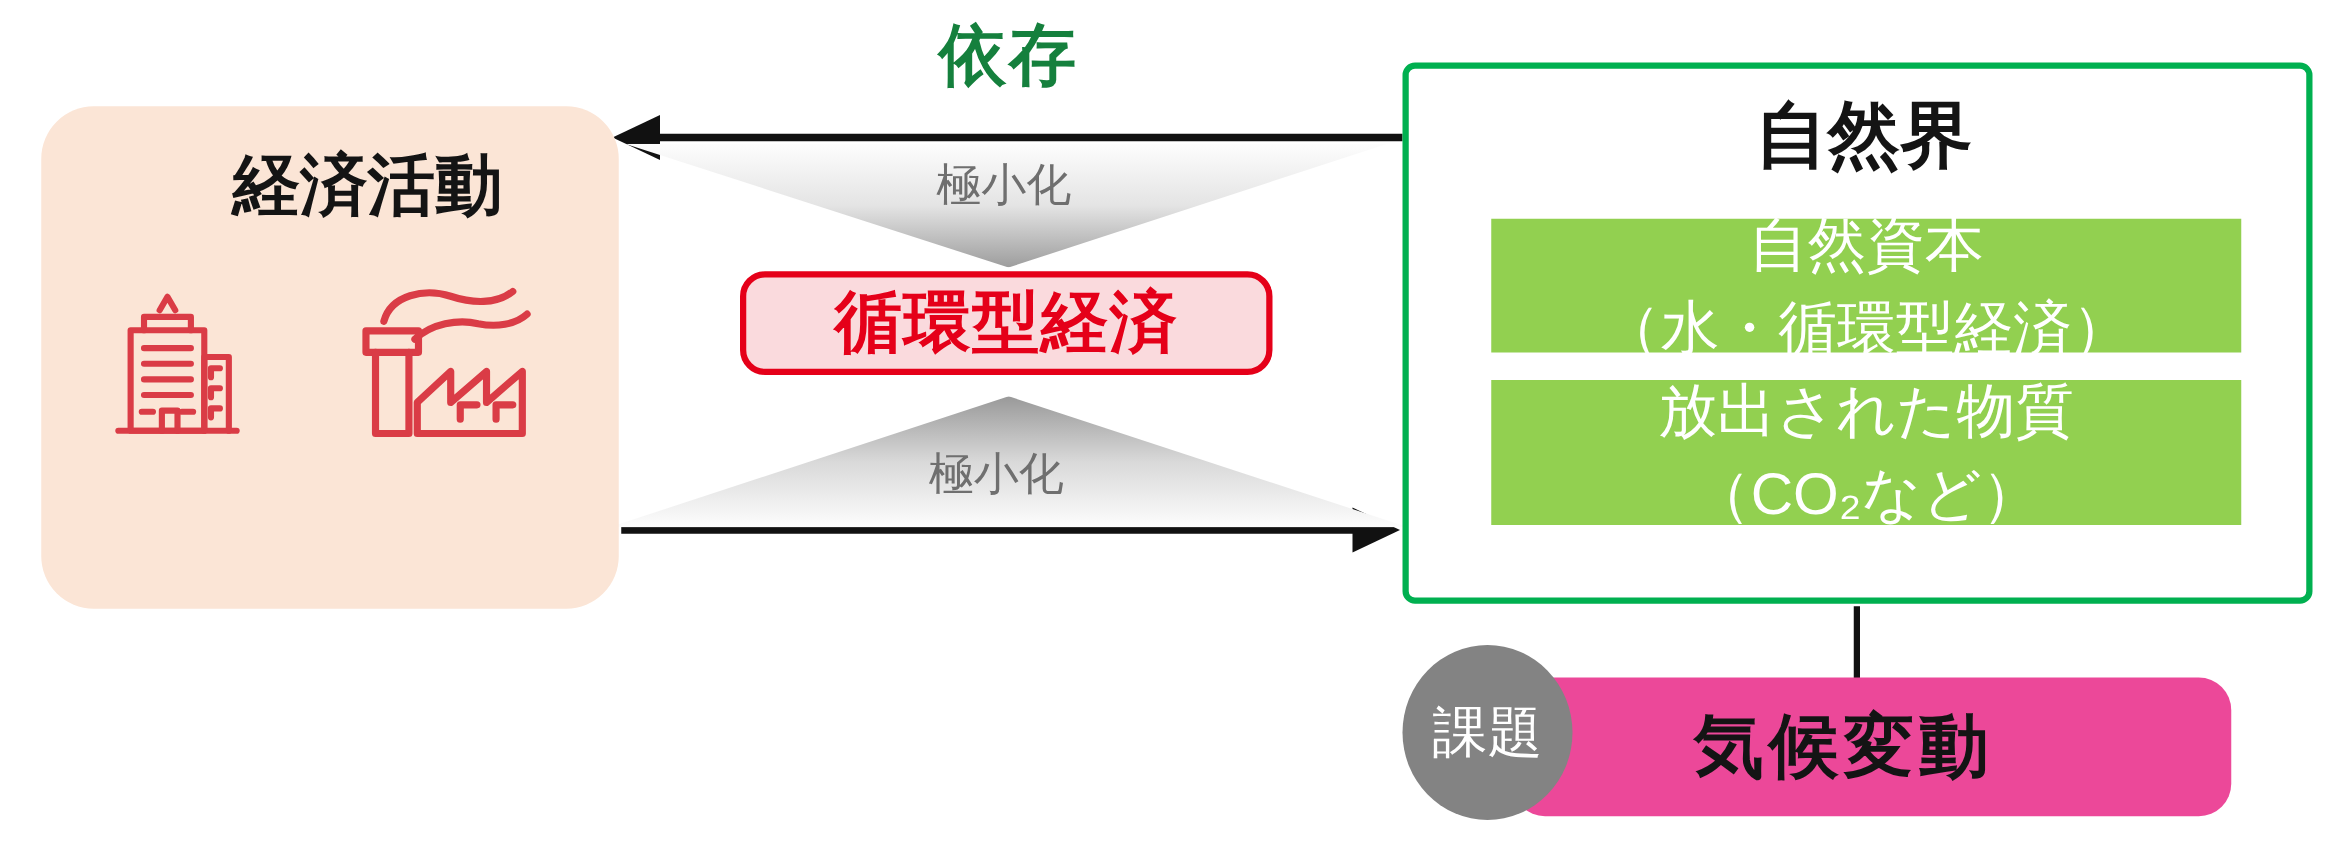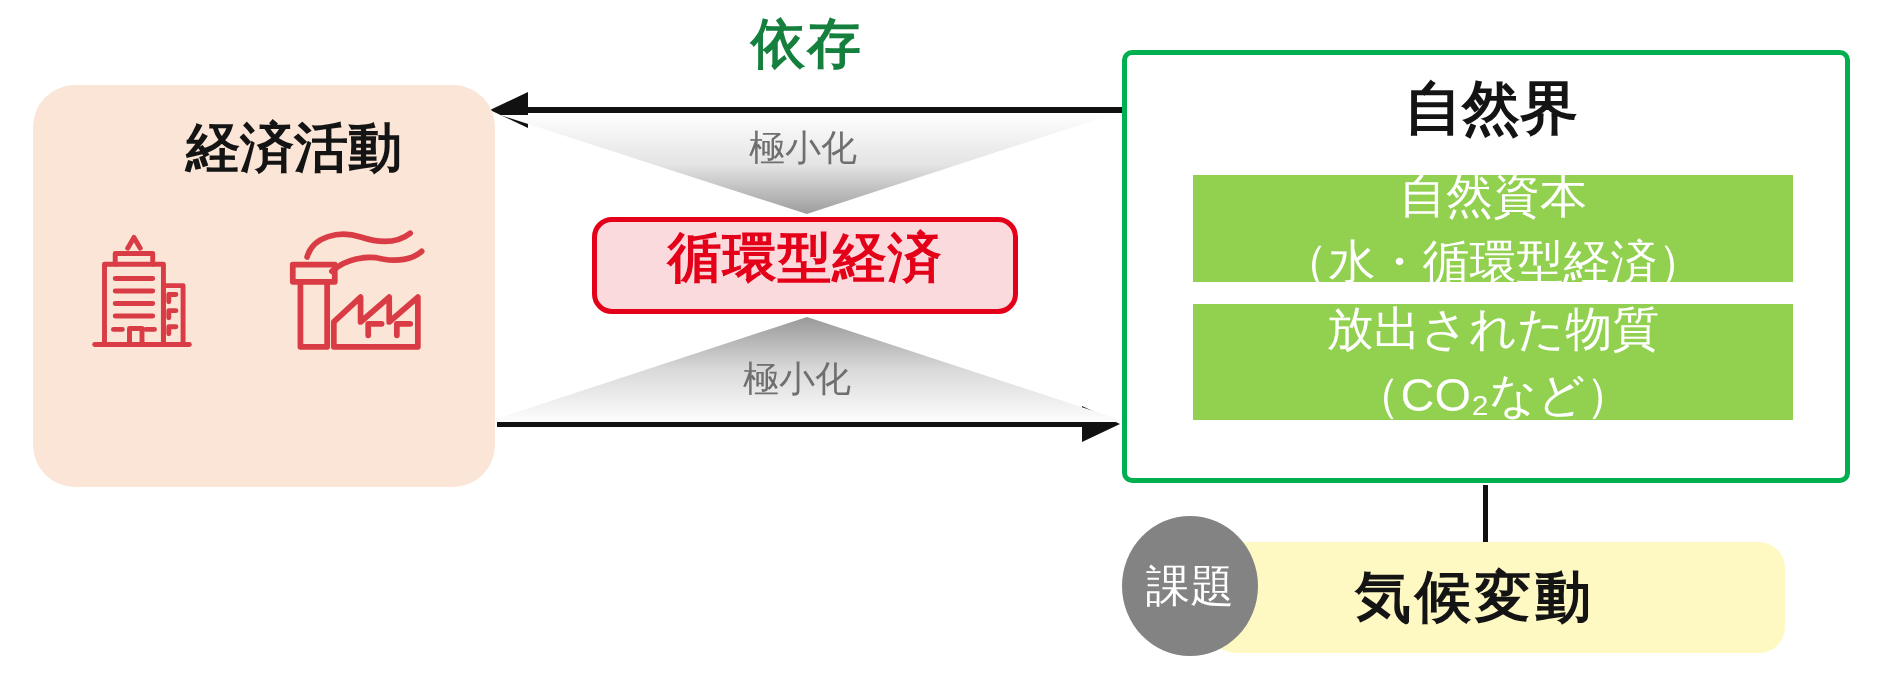--- a/index.html
+++ b/index.html
@@ -38,38 +38,38 @@
   #minimize-bottom{left:797px;top:355px;}
 
   
   #economy-box{left:33px;top:85px;width:462px;height:402px;
     background:#fbe5d6;border-radius:42px;}
   #economy-title{left:221px;top:27px;font-size:54px;font-weight:600;color:#141414;margin-left:40px;}
   #economy-icons{left:0;top:142px;width:462px;display:flex;justify-content:center;gap:96px;align-items:flex-end;}
   .icon-svg{display:block;}
 
   
-  #circular-box{left:592px;top:217px;width:426px;height:97px;
+  #circular-box{left:592px;top:217px;width:426px;height:83px;
     background:#fadadd;border:5px solid #e50019;border-radius:20px;
     box-sizing:border-box;display:flex;align-items:flex-start;justify-content:center;}
   #circular-label{font-size:54px;font-weight:800;color:#e50019;letter-spacing:1px;}
 
   
   #nature-box{left:1122px;top:50px;width:728px;height:433px;background:#ffffff;
     border:5px solid #00b050;border-radius:10px;box-sizing:border-box;}
   #nature-title{left:364px;top:15px;font-size:58px;font-weight:600;color:#141414;}
   .nature-item{position:absolute;left:66px;width:600px;background:#92d050;
     display:flex;flex-direction:column;align-items:center;justify-content:center;}
   #nature-item-0{top:95px;height:107px;margin-top:25px;}
   #nature-item-1{top:249px;height:116px;}
   .nature-line{font-size:47px;color:#ffffff;line-height:66px;font-weight:500;}
 
   
   #connector-line{left:1483px;top:485px;width:5px;height:59px;background:#111;}
-  #climate-box{left:1210px;top:542px;width:575px;height:111px;background:#fef9c3;
+  #climate-box{left:1210px;top:542px;width:575px;height:111px;background:#ec4899;
     border-radius:26px;display:flex;align-items:center;justify-content:center;
     padding-right:45px;box-sizing:border-box;text-align:right;}
   #climate-label{font-size:56px;font-weight:600;color:#141414;letter-spacing:4px;}
   #issue-badge{left:1122px;top:516px;width:136px;height:140px;background:#838383;
     border-radius:50%;display:flex;align-items:center;justify-content:center;z-index:3;}
   #issue-label{font-size:44px;color:#ffffff;font-weight:500;}
 </style>
 </head>
 <body>
 

